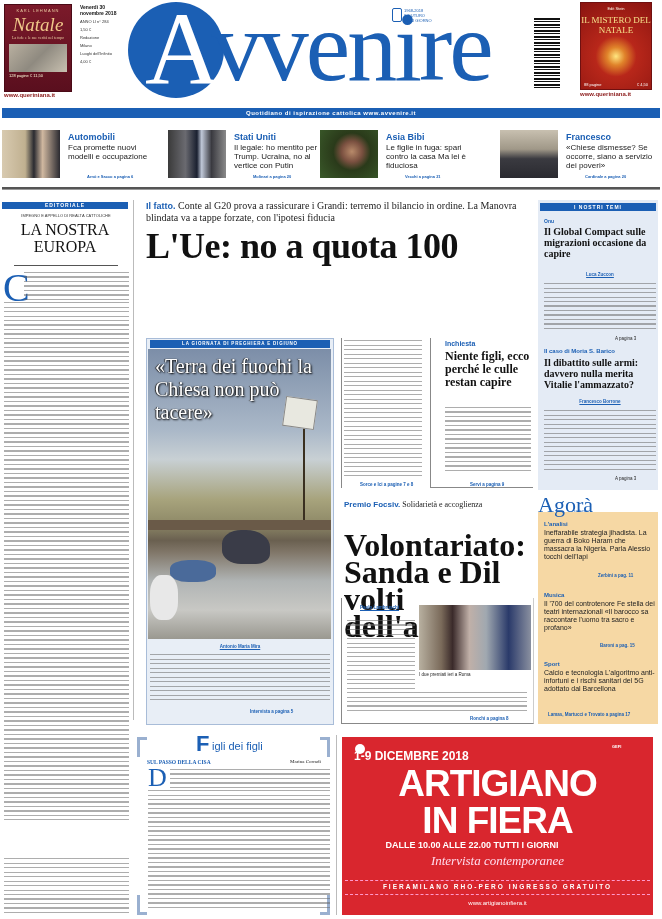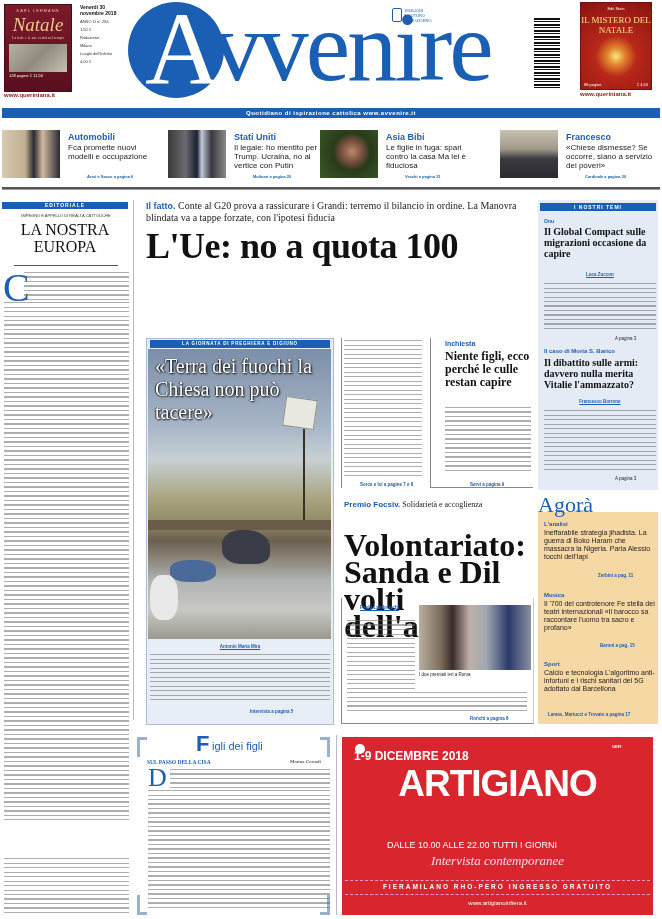--- a/index.html
+++ b/index.html
@@ -129,21 +129,21 @@
   #figli-body1 { left: 170px; top: 769px; width: 160px; height: 20px; }
   #figli-body2 { left: 148px; top: 790px; width: 182px; height: 120px; }
   #col-sep2 { left: 336px; top: 735px; width: 1px; height: 180px; background: #bbb; }
 
   
   #ad { left: 342px; top: 737px; width: 311px; height: 178px; background: #d9262e; color: #fff; font-family: "Liberation Sans", sans-serif; text-align: center; overflow: hidden; }
   #ad-logo-l { left: 355px; top: 744px; width: 10px; height: 10px; border-radius: 50%; background: #fff; }
   #ad-logo-r { left: 612px; top: 744px; font-size: 4px; color: #fff; font-weight: bold; font-family: "Liberation Sans", sans-serif; }
   #ad-date { left: 342px; top: 749px; width: 322px; font-size: 12px; font-weight: bold; text-align: left; color: #fff; font-family: "Liberation Sans", sans-serif; padding-left: 12px; }
   #ad-title { left: 342px; top: 765px; width: 311px; font-size: 37px; line-height: 37px; font-weight: bold; text-align: center; color: #fff; font-family: "Liberation Sans", sans-serif; letter-spacing: -1px; }
-  #ad-hours { left: 342px; top: 840px; width: 260px; font-size: 9px; font-weight: normal; text-align: center; color: #fff; font-family: "Liberation Sans", sans-serif; }
+  #ad-hours { left: 342px; top: 840px; width: 260px; font-size: 9px; font-weight: bold; text-align: center; color: #fff; font-family: "Liberation Sans", sans-serif; }
   #ad-script { left: 342px; top: 853px; width: 311px; font-size: 13px; font-style: italic; text-align: center; color: #fde; font-family: "Liberation Serif", serif; }
   #ad-rule1 { left: 345px; top: 880px; width: 305px; height: 1px; border-top: 1px dashed #f9c; }
   #ad-venue { left: 342px; top: 883px; width: 311px; font-size: 6.5px; font-weight: bold; text-align: center; color: #fff; letter-spacing: 2px; font-family: "Liberation Sans", sans-serif; }
   #ad-rule2 { left: 345px; top: 894px; width: 305px; height: 1px; border-top: 1px dashed #f9c; }
   #ad-url { left: 342px; top: 900px; width: 311px; font-size: 6px; text-align: center; color: #fff; font-family: "Liberation Sans", sans-serif; }
 </style>
 </head>
 <body>
 
 <div class="abs" id="promo-left">
@@ -305,19 +305,20 @@
 <div class="abs" id="col-sep2"></div>
 
 <div class="abs txtlines" id="edit-signers"></div>
 
 <div class="abs" id="ad"></div>
 <div class="abs" id="ad-logo-l"></div>
 <div class="abs" id="ad-logo-r">GEFI</div>
 <div class="abs" id="ad-date">1-9 DICEMBRE 2018</div>
 <div class="abs" id="ad-title">
   <div>ARTIGIANO</div>
+  <div>IN FIERA</div>
 </div>
 <div class="abs" id="ad-hours">DALLE 10.00 ALLE 22.00 TUTTI I GIORNI</div>
 <div class="abs" id="ad-script">Intervista contemporanee</div>
 <div class="abs" id="ad-rule1"></div>
 <div class="abs" id="ad-venue">FIERAMILANO RHO-PERO INGRESSO GRATUITO</div>
 <div class="abs" id="ad-rule2"></div>
 <div class="abs" id="ad-url">www.artigianoinfiera.it</div>
 
 </body></html>

